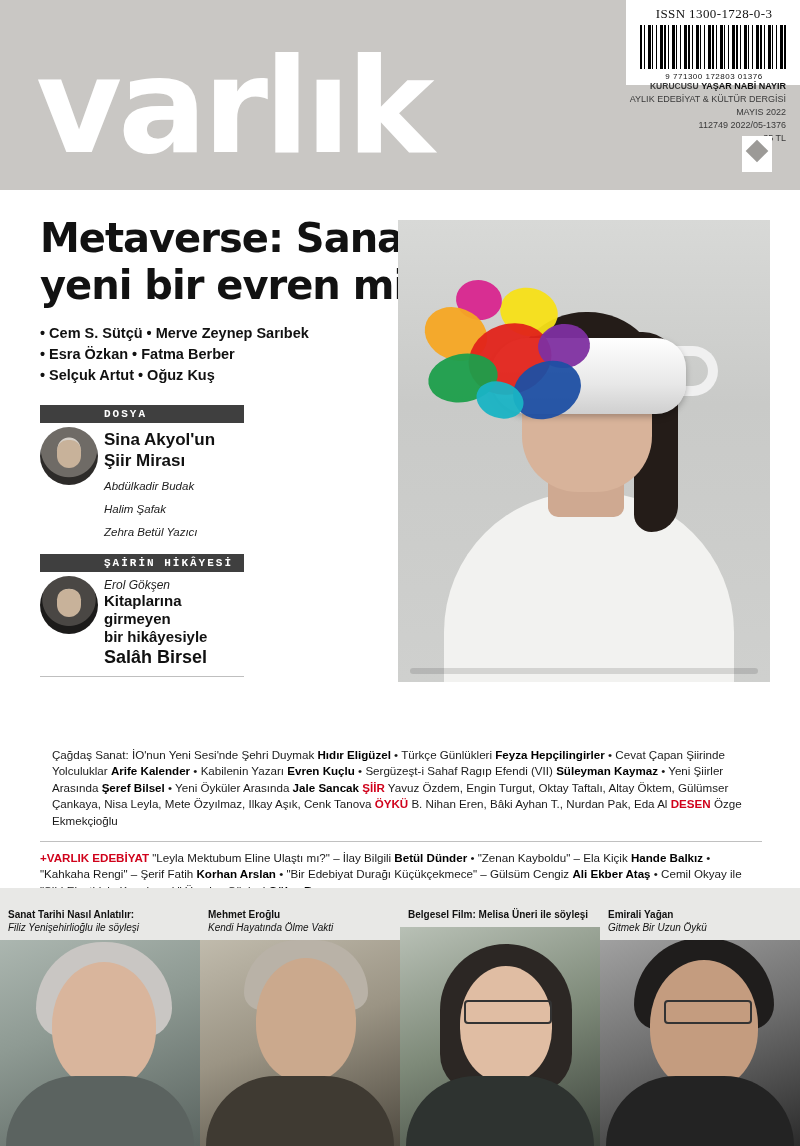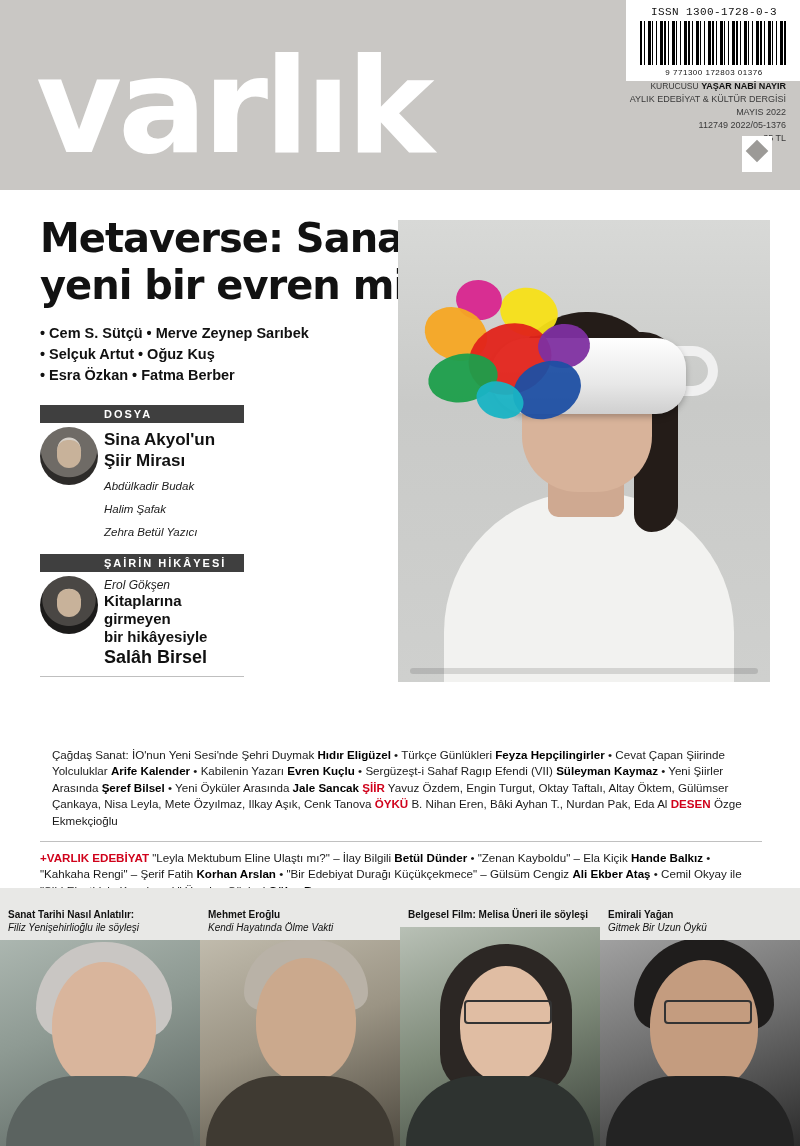--- a/index.html
+++ b/index.html
@@ -25,25 +25,25 @@
   }
   .barcode-block {
     position: absolute;
     top: 0;
     right: 0;
     background: #ffffff;
     padding: 6px 12px 4px 14px;
     text-align: center;
   }
   .issn {
-    font-size: 11px;
+    font-size: 13px;
     letter-spacing: 0.4px;
     color: #111;
     margin-bottom: 3px;
-    font-family: Liberation Mono, monospace;
+    font-family: Liberation Serif, serif;
   }
   .barcode {
     width: 148px;
     height: 44px;
     background:
       repeating-linear-gradient(90deg,
         #000 0 2px, #fff 2px 4px, #000 4px 5px, #fff 5px 8px,
         #000 8px 11px, #fff 11px 12px, #000 12px 13px, #fff 13px 16px,
         #000 16px 17px, #fff 17px 20px, #000 20px 23px, #fff 23px 24px);
   }
@@ -66,21 +66,21 @@
   }
   .issue-info {
     position: absolute;
     right: 14px;
     top: 80px;
     text-align: right;
     font-size: 9px;
     line-height: 13px;
     color: #3a3a3a;
   }
-  .issue-info .founder-label { font-size: 8.5px; }
+  .issue-info .founder-label { font-size: 8.5px; font-weight: bold; }
   .issue-info b { color: #111; margin-top: 45px; }
   .logo-diamond {
     position: absolute;
     right: 28px;
     bottom: 18px;
     width: 30px;
     height: 36px;
     background: #ffffff;
   }
   .logo-diamond:after {
@@ -240,20 +240,21 @@
     top: 215px;
     width: 204px;
   }
   .dossier-band {
     background: #3f3f3f;
     color: #ffffff;
     font-size: 11px;
     letter-spacing: 2px;
     font-weight: bold;
     padding: 3px 2px 3px 64px;
+    font-family: Liberation Mono, monospace;
   }
   .dossier-band.second { margin-top: 8px; }
   .dossier-row {
     position: relative;
     padding: 6px 0 6px 64px;
     min-height: 84px;
   }
   .avatar {
     position: absolute;
     left: 0;
@@ -420,22 +421,22 @@
 
 <div class="cover">
 
   <div class="headline">
     <div>Metaverse: Sanat için</div>
     <div>yeni bir evren mi?</div>
   </div>
 
   <div class="authors">
     <div>Cem S. Sütçü • Merve Zeynep Sarıbek</div>
+    <div>Esra Özkan • Fatma Berber</div>
     <div>Selçuk Artut • Oğuz Kuş</div>
-    <div>Esra Özkan • Fatma Berber</div>
   </div>
 
   <div class="photo-main">
     <div class="figure-body"></div>
     <div class="hair-side"></div>
     <div class="figure-neck"></div>
     <div class="figure-head"></div>
     <div class="hair"></div>
     <div class="vr-strap"></div>
     <div class="vr-headset"></div>

